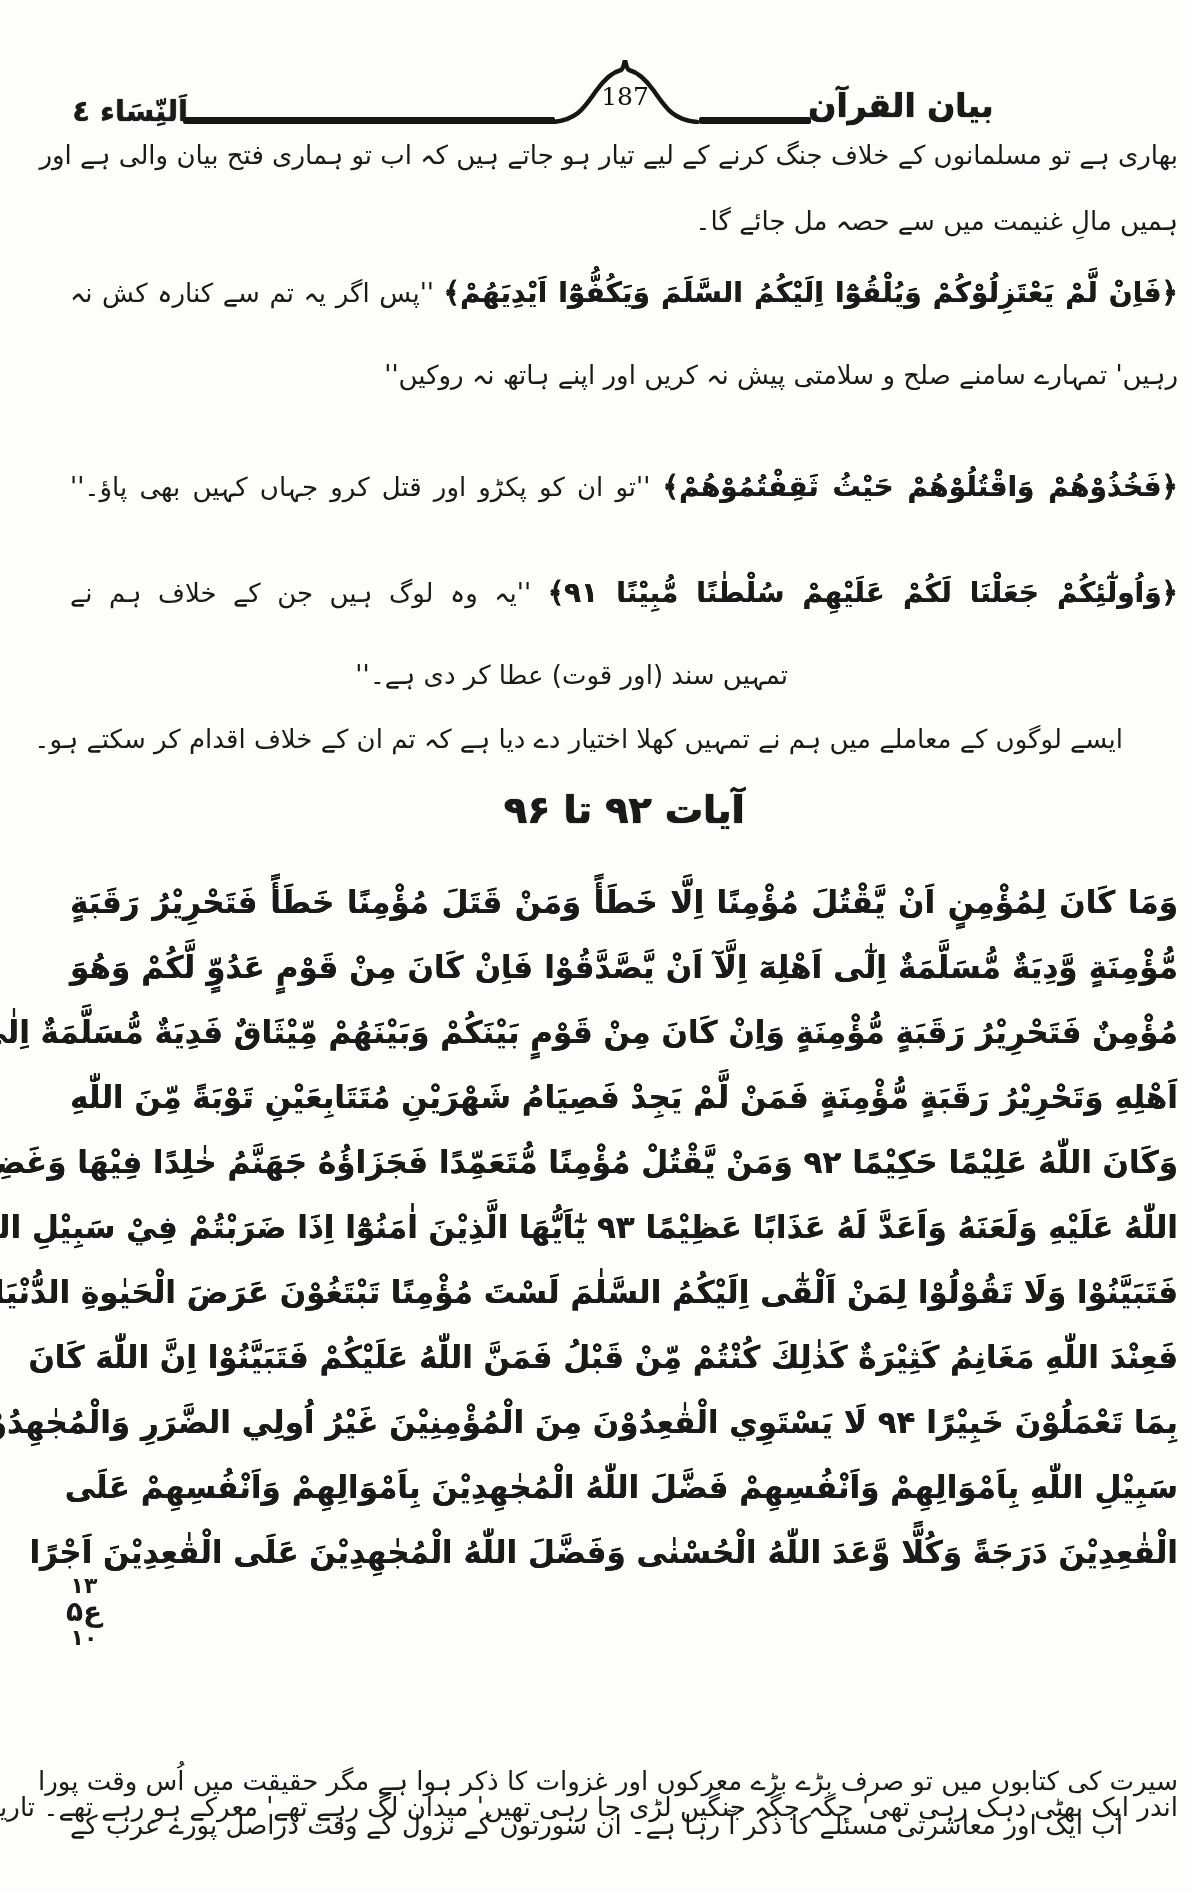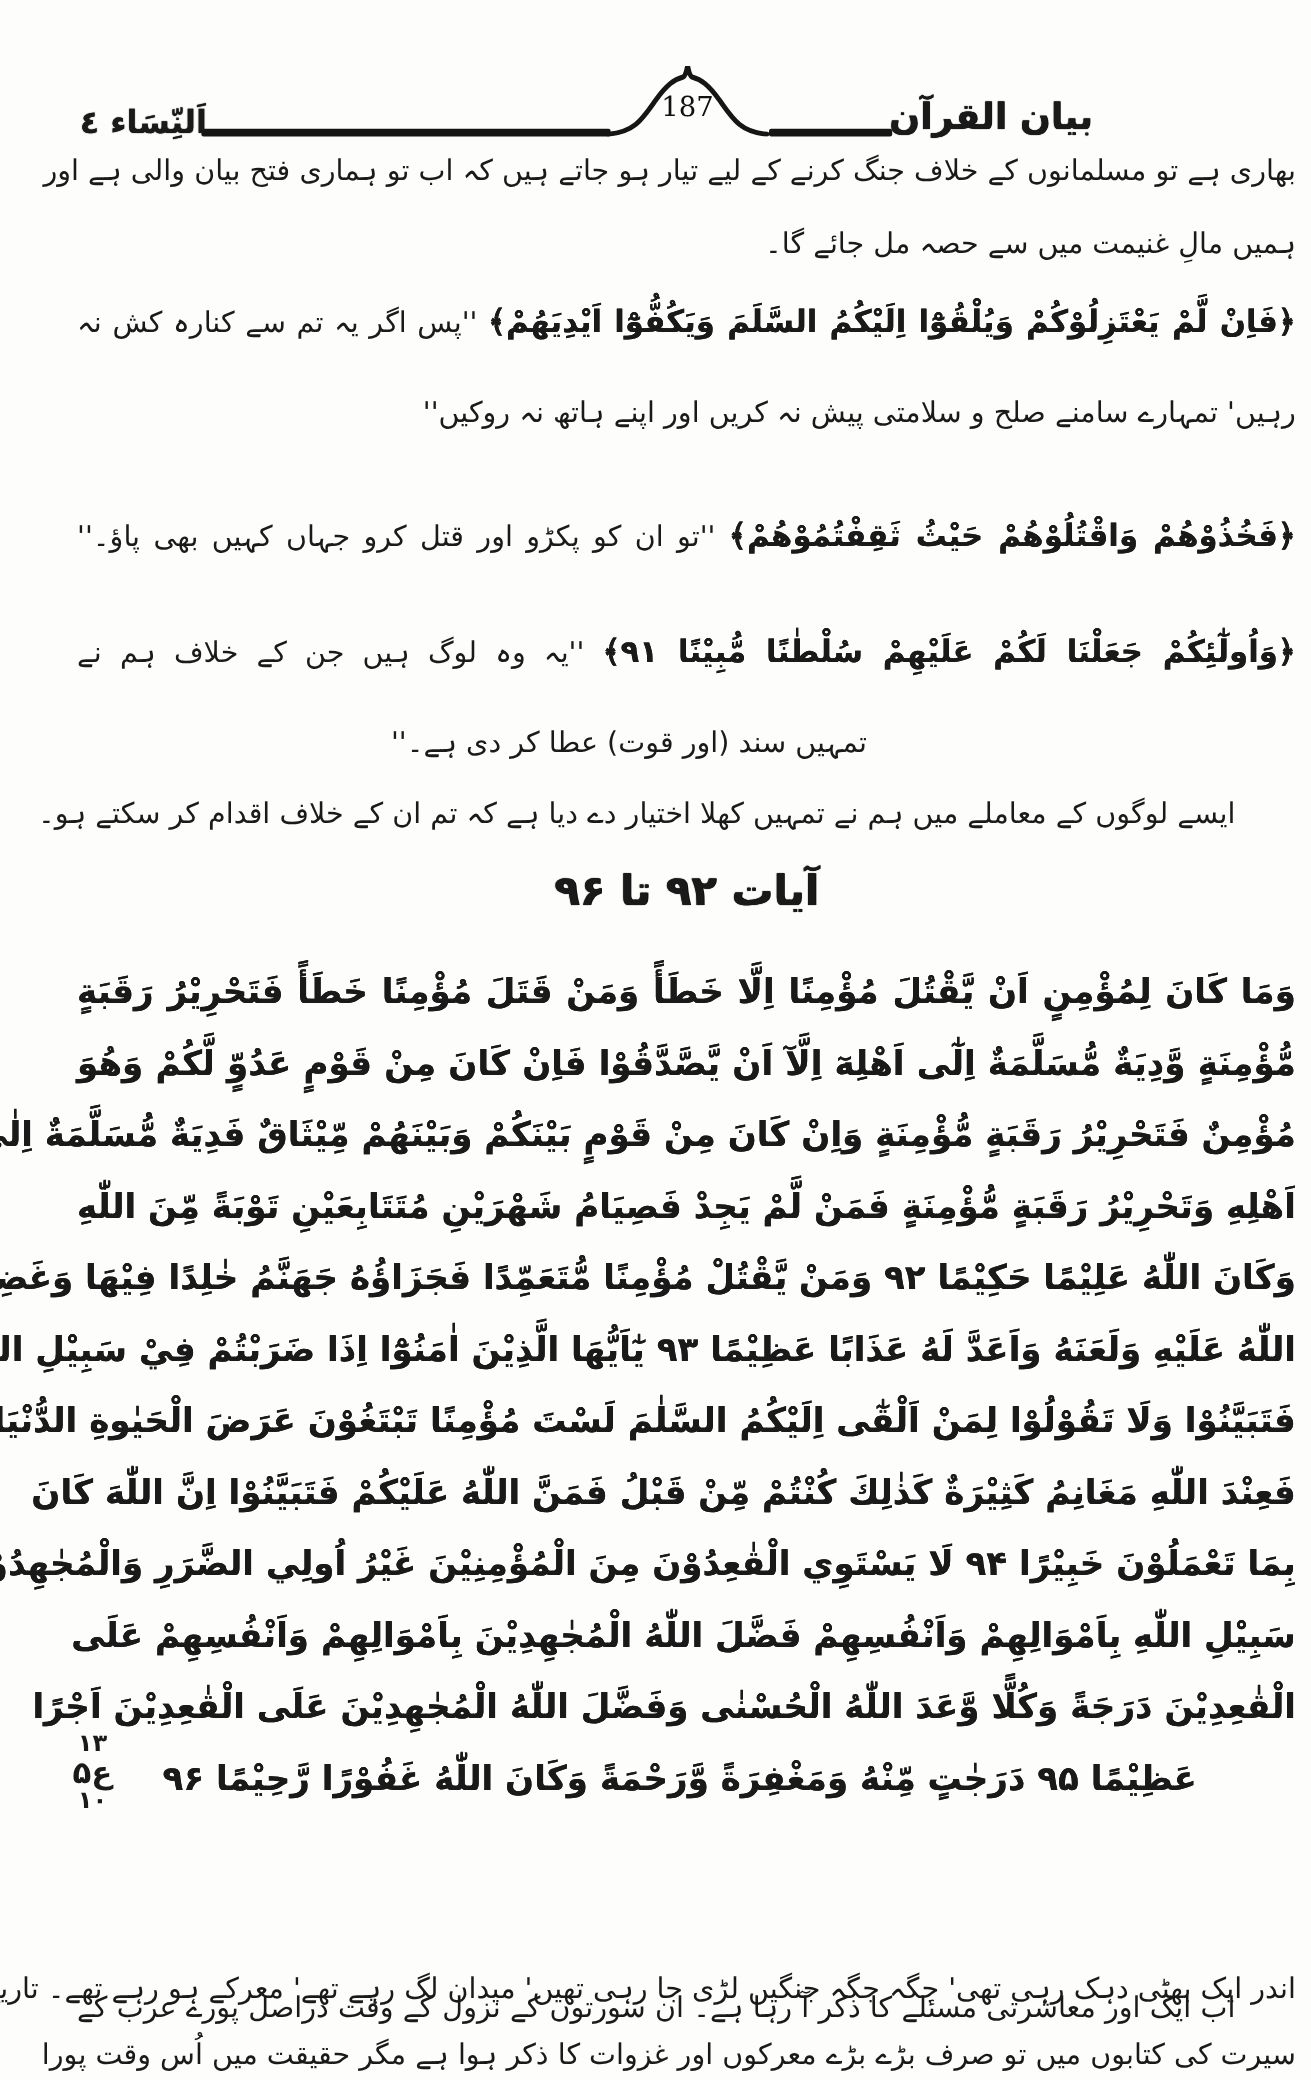--- a/index.html
+++ b/index.html
@@ -109,25 +109,24 @@
   <div class="line quran just" style="top:949px">مُّؤْمِنَةٍ وَّدِيَةٌ مُّسَلَّمَةٌ اِلٰٓى اَهْلِهٓ اِلَّآ اَنْ يَّصَّدَّقُوْا فَاِنْ كَانَ مِنْ قَوْمٍ عَدُوٍّ لَّكُمْ وَهُوَ</div>
   <div class="line quran just" style="top:1014px">مُؤْمِنٌ فَتَحْرِيْرُ رَقَبَةٍ مُّؤْمِنَةٍ وَاِنْ كَانَ مِنْ قَوْمٍ بَيْنَكُمْ وَبَيْنَهُمْ مِّيْثَاقٌ فَدِيَةٌ مُّسَلَّمَةٌ اِلٰى</div>
   <div class="line quran just" style="top:1079px">اَهْلِهِ وَتَحْرِيْرُ رَقَبَةٍ مُّؤْمِنَةٍ فَمَنْ لَّمْ يَجِدْ فَصِيَامُ شَهْرَيْنِ مُتَتَابِعَيْنِ تَوْبَةً مِّنَ اللّٰهِ</div>
   <div class="line quran just" style="top:1144px">وَكَانَ اللّٰهُ عَلِيْمًا حَكِيْمًا ۹۲ وَمَنْ يَّقْتُلْ مُؤْمِنًا مُّتَعَمِّدًا فَجَزَاؤُهُ جَهَنَّمُ خٰلِدًا فِيْهَا وَغَضِبَ</div>
   <div class="line quran just" style="top:1209px">اللّٰهُ عَلَيْهِ وَلَعَنَهُ وَاَعَدَّ لَهُ عَذَابًا عَظِيْمًا ۹۳ يٰٓاَيُّهَا الَّذِيْنَ اٰمَنُوْٓا اِذَا ضَرَبْتُمْ فِيْ سَبِيْلِ اللّٰهِ</div>
   <div class="line quran just" style="top:1274px">فَتَبَيَّنُوْا وَلَا تَقُوْلُوْا لِمَنْ اَلْقٰٓى اِلَيْكُمُ السَّلٰمَ لَسْتَ مُؤْمِنًا تَبْتَغُوْنَ عَرَضَ الْحَيٰوةِ الدُّنْيَا</div>
   <div class="line quran just" style="top:1339px">فَعِنْدَ اللّٰهِ مَغَانِمُ كَثِيْرَةٌ كَذٰلِكَ كُنْتُمْ مِّنْ قَبْلُ فَمَنَّ اللّٰهُ عَلَيْكُمْ فَتَبَيَّنُوْا اِنَّ اللّٰهَ كَانَ</div>
   <div class="line quran just" style="top:1404px">بِمَا تَعْمَلُوْنَ خَبِيْرًا ۹۴ لَا يَسْتَوِي الْقٰعِدُوْنَ مِنَ الْمُؤْمِنِيْنَ غَيْرُ اُولِي الضَّرَرِ وَالْمُجٰهِدُوْنَ فِيْ</div>
   <div class="line quran just" style="top:1469px">سَبِيْلِ اللّٰهِ بِاَمْوَالِهِمْ وَاَنْفُسِهِمْ فَضَّلَ اللّٰهُ الْمُجٰهِدِيْنَ بِاَمْوَالِهِمْ وَاَنْفُسِهِمْ عَلَى</div>
   <div class="line quran just" style="top:1534px">الْقٰعِدِيْنَ دَرَجَةً وَكُلًّا وَّعَدَ اللّٰهُ الْحُسْنٰى وَفَضَّلَ اللّٰهُ الْمُجٰهِدِيْنَ عَلَى الْقٰعِدِيْنَ اَجْرًا</div>
-  <div class="line quran qlast" style="top:1599px">عَظِيْمًا ۹۵ دَرَجٰتٍ مِّنْهُ وَمَغْفِرَةً وَّرَحْمَةً وَكَانَ اللّٰهُ غَفُوْرًا رَّحِيْمًا ۹۶</div>
 
   <div class="ruku">
     <div class="r-top">۱۳</div>
     <div class="r-mid">ع۵</div>
     <div class="r-bot">۱۰</div>
   </div>
 
   <div class="line urdu just indent" style="top:1810px">اب ایک اور معاشرتی مسئلے کا ذکر آ رہا ہے۔ ان سورتوں کے نزول کے وقت دراصل پورے عرب کے</div>
   <div class="line urdu just" style="top:1792px">اندر ایک بھٹی دہک رہی تھی' جگہ جگہ جنگیں لڑی جا رہی تھیں' میدان لگ رہے تھے' معرکے ہو رہے تھے۔ تاریخ اور</div>
-  <div class="line urdu right" style="top:1852px">سیرت کی کتابوں میں تو صرف بڑے بڑے معرکوں اور غزوات کا ذکر ہوا ہے مگر حقیقت میں اُس وقت پورا</div>
+  <div class="line urdu right" style="top:1766px">سیرت کی کتابوں میں تو صرف بڑے بڑے معرکوں اور غزوات کا ذکر ہوا ہے مگر حقیقت میں اُس وقت پورا</div>
 
 </div>
 
 </body></html>

